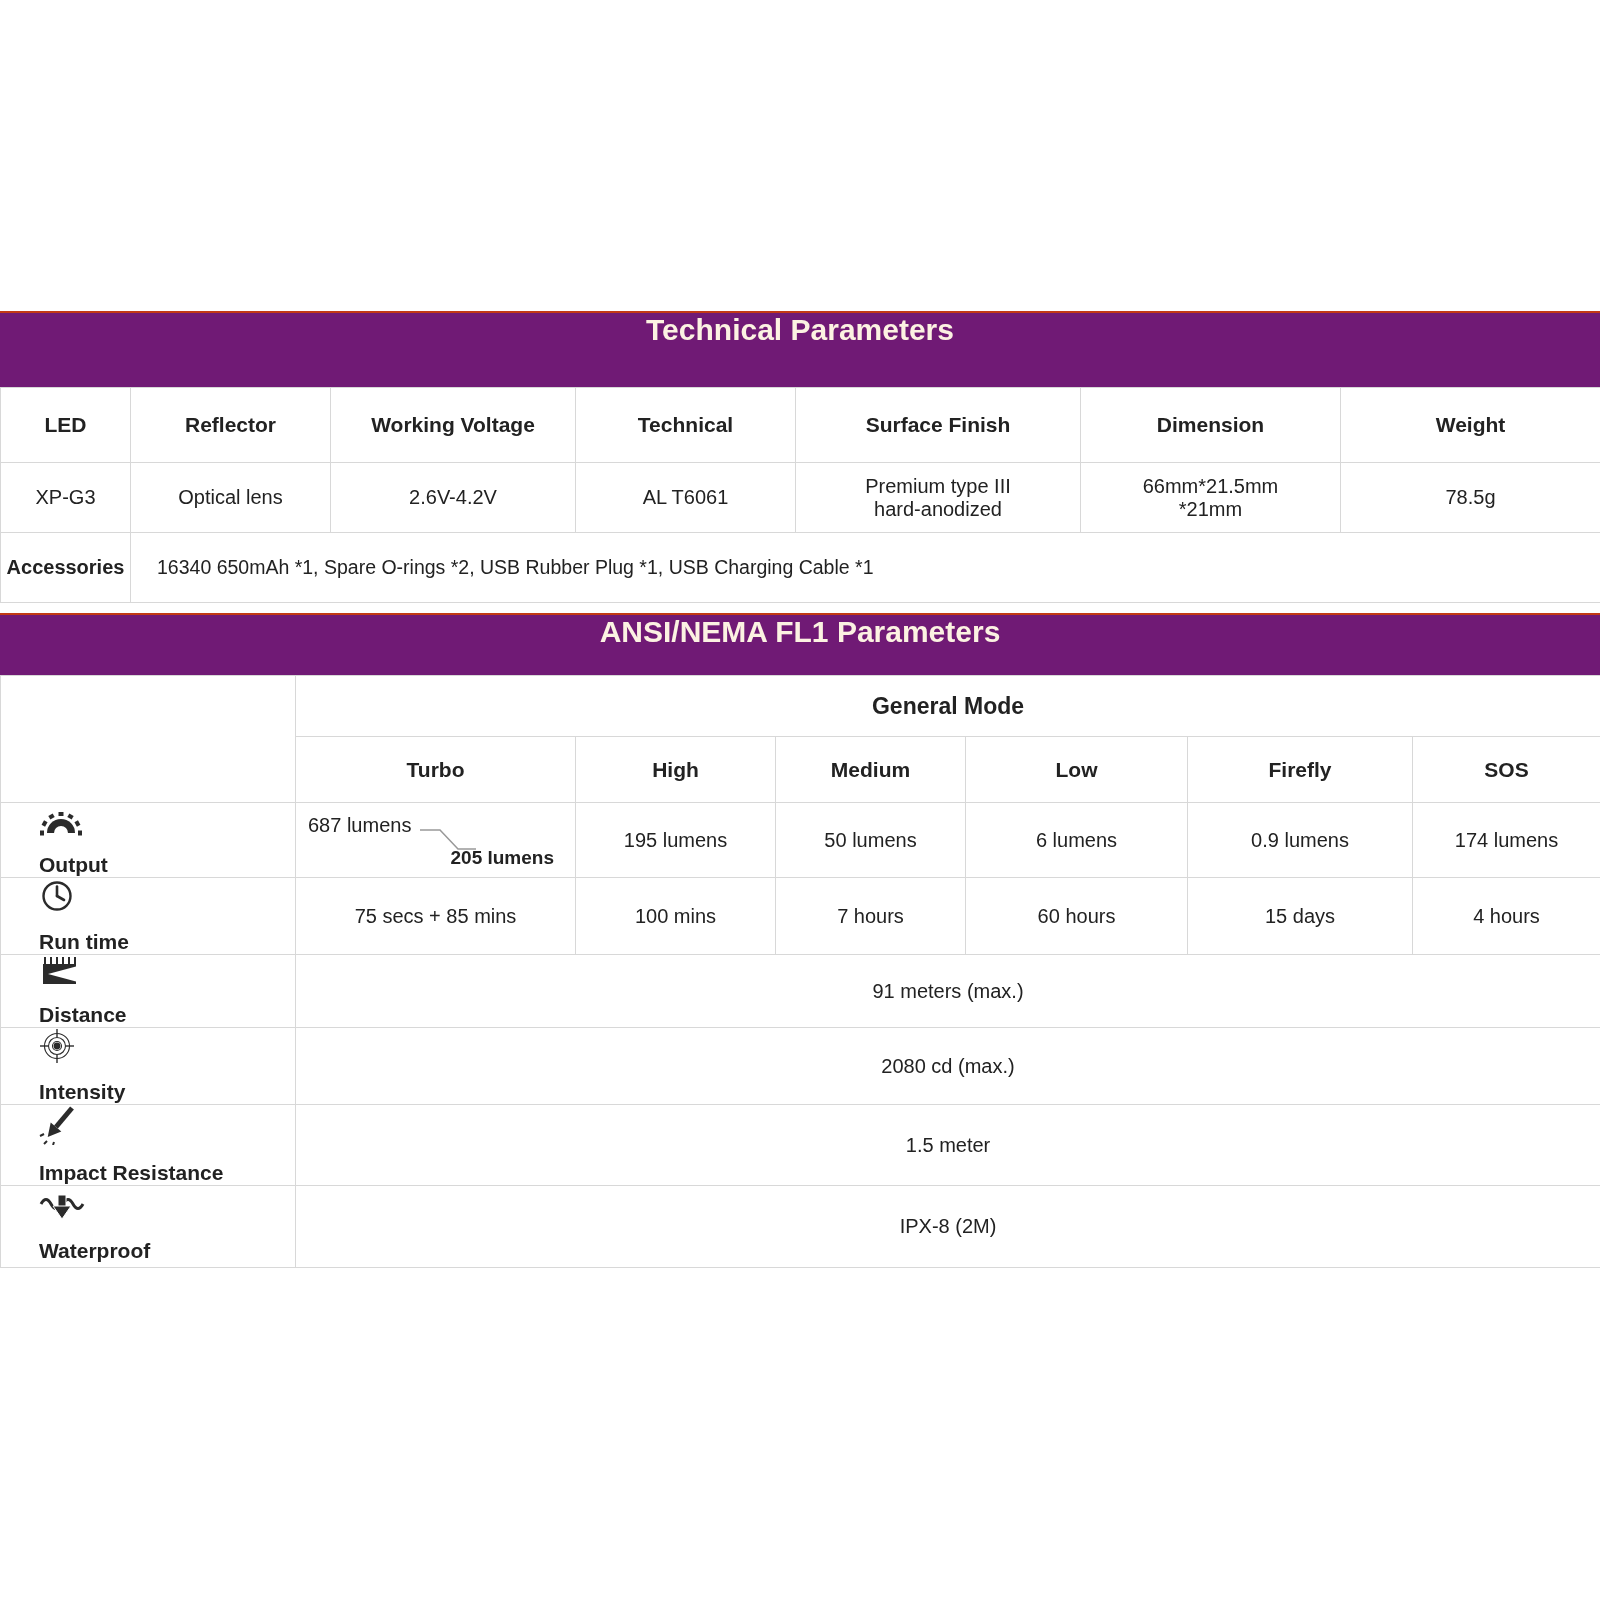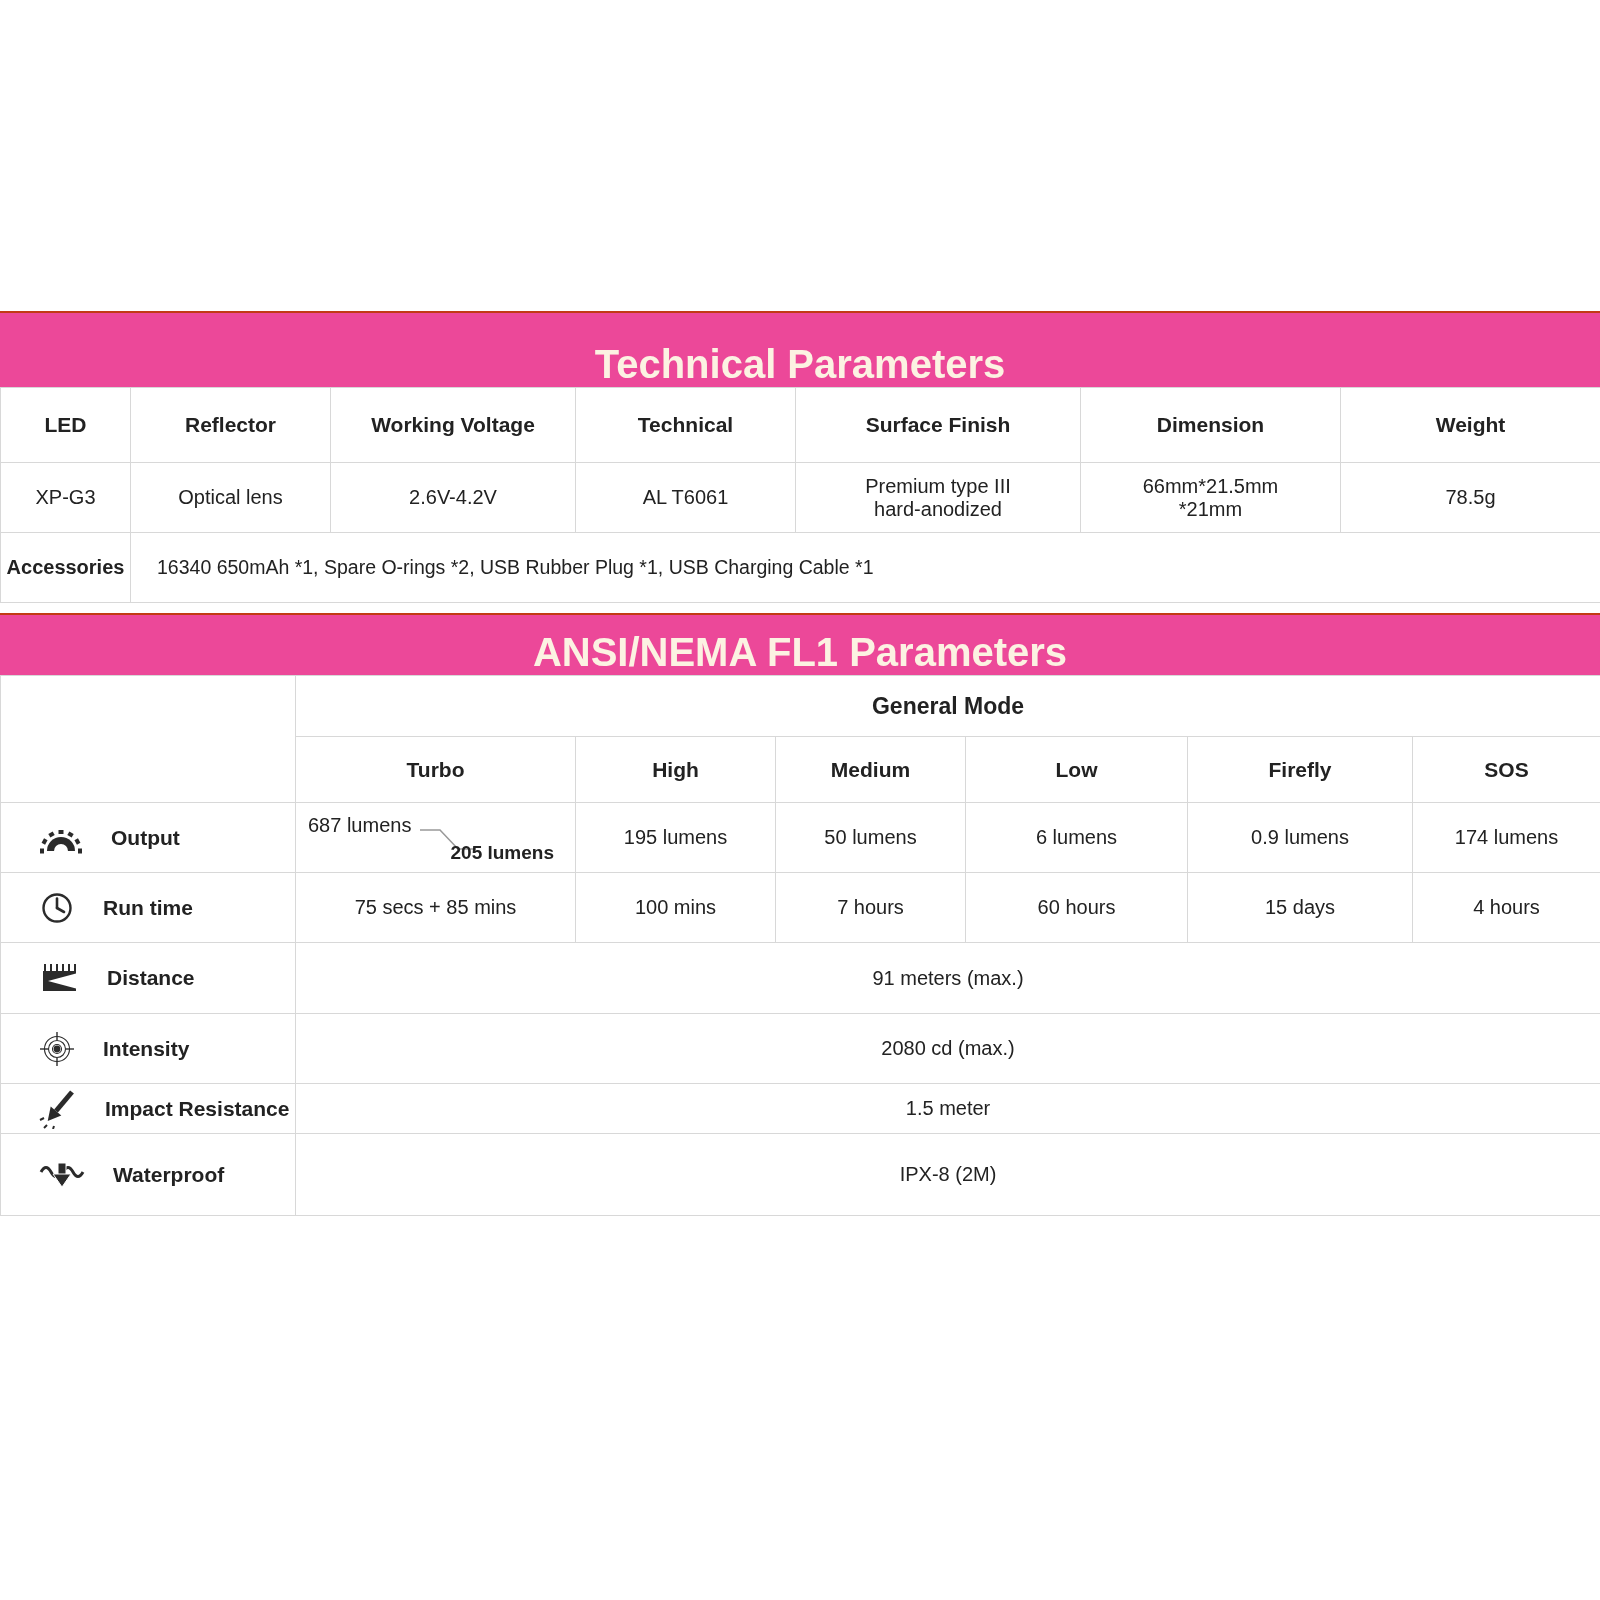--- a/index.html
+++ b/index.html
@@ -3,22 +3,22 @@
 <meta charset="utf-8">
 <style>
   html,body{margin:0;padding:0;}
   body{
     width:1600px;height:1600px;background:#ffffff;
     font-family:"Liberation Sans",sans-serif;color:#222;
     position:relative;overflow:hidden;
   }
   .sheet{position:absolute;top:311px;left:0;width:1600px;}
   .bar{
-    background:#ec4899;color:#fcf2e2;font-weight:bold;font-size:40px;
-    display:flex;align-items:flex-end;justify-content:center;
+    background:#701a75;color:#fcf2e2;font-weight:bold;font-size:30px;
+    display:flex;align-items:flex-start;justify-content:center;
     border-top:2px solid #c23a15;
   }
   .bar-1{height:74px;}
   .bar-2{height:60px;margin-top:10px;}
   table{border-collapse:collapse;table-layout:fixed;width:1600px;}
   td,th{
     border:1px solid #d8d8d8;text-align:center;vertical-align:middle;
     font-size:20px;padding:0;color:#222;
   }
   th{font-weight:bold;font-size:21px;}
@@ -34,21 +34,21 @@
   .t2 .c5{width:222px}.t2 .c6{width:225px}.t2 .c7{width:188px}
   .r-group{height:61px}.r-modes{height:66px}
   .r-output{height:70px}.r-runtime{height:70px}
   .r-distance{height:71px}.r-intensity{height:70px}
   .r-impact{height:50px}.r-waterproof{height:82px}
   .group-cell{font-weight:bold;font-size:23px;}
   .mode-cell{font-weight:bold;font-size:21px;}
   .label-cell{
     text-align:left;font-weight:bold;font-size:21px;
   }
-  .label-inner{display:flex;align-items:center;gap:28px;padding-left:38px;}
+  .label-inner{display:flex;align-items:flex-start;gap:16px;padding-left:38px;flex-direction:column;}
   .icon{flex:0 0 auto;display:inline-flex;}
   
   .turbo-cell{position:relative;}
   .turbo-initial{position:absolute;left:12px;top:10px;font-size:20px;line-height:24px;}
   .turbo-stepdown{position:absolute;right:21px;bottom:8px;font-size:19px;line-height:22px;font-weight:bold;}
   .turbo-connector{position:absolute;left:124px;top:24px;}
 </style>
 </head>
 <body>
 

